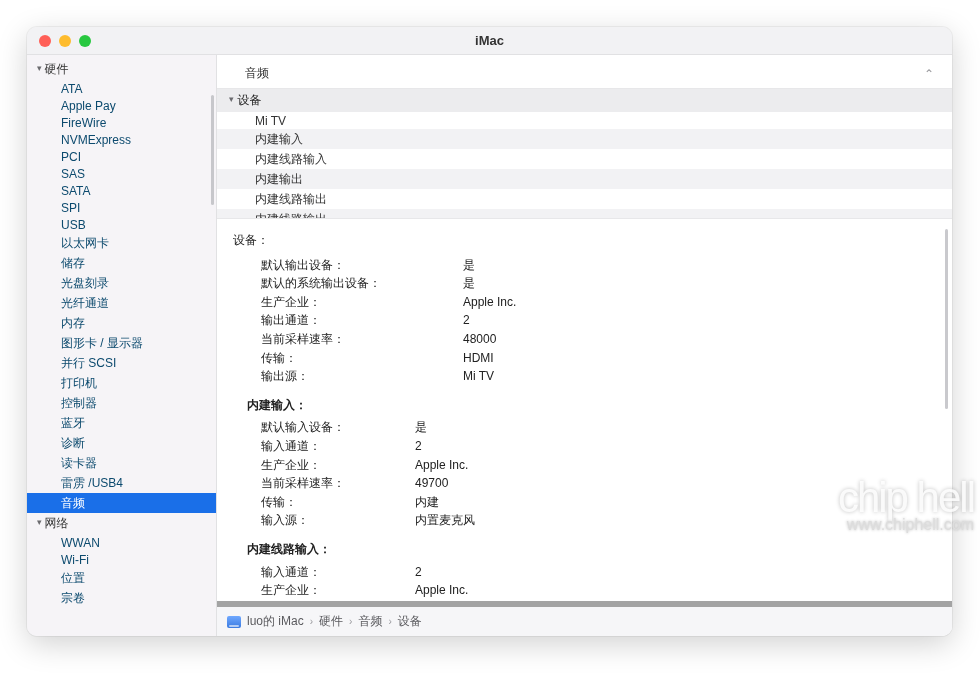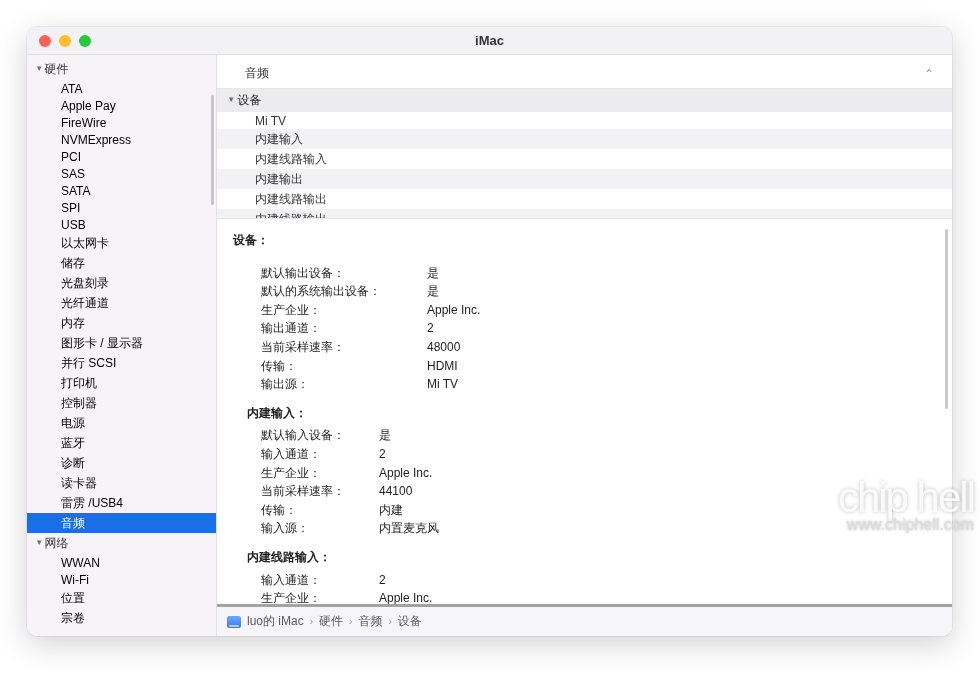--- a/index.html
+++ b/index.html
@@ -16,40 +16,40 @@
   .tl-close { background: #ff5f57; }
   .tl-min { background: #febc2e; }
   .tl-max { background: #28c840; }
   .title { position: absolute; left: 0; right: 0; text-align: center; font-weight: 600; font-size: 13px; color: #333; pointer-events: none; }
   .body { flex: 1; display: flex; min-height: 0; }
   .sidebar { width: 190px; background: #f6f4f7; border-right: 1px solid #e1e1e3; overflow-y: auto; padding: 4px 0 8px 0; position: relative; }
   .sidebar::after { content:""; position:absolute; right:2px; top:40px; width:3px; height:110px; background:#c7c7cb; border-radius:2px; }
   .group-header { display: flex; align-items: center; gap: 3px; padding: 2px 6px 2px 10px; cursor: default; color: #333; }
   .tri { display: inline-block; font-size: 9px; line-height: 1; color: #6b6b6f; transform: translateY(-1px); }
   .group-items { }
-  .item { padding: 1.5px 6px 1.5px 34px; cursor: default; color: #000000; white-space: nowrap; }
+  .item { padding: 1.5px 6px 1.5px 34px; cursor: default; color: #0c4a6e; white-space: nowrap; }
   .item.selected { background: #1a6fe8; color: #fff; }
   .main { flex: 1; display: flex; flex-direction: column; min-width: 0; background: #fff; }
   .section-header { display:flex; align-items:center; justify-content:space-between; padding: 10px 18px 6px 28px; border-bottom: 1px solid #e7e7e9; }
   .section-header .title-sm { font-size: 12px; color:#333; font-weight:500; }
   .chev { color:#9a9a9e; font-size: 12px; }
   .device-list { border-bottom: 1px solid #e7e7e9; max-height: 130px; overflow: hidden; }
   .dl-header { display:flex; align-items:center; gap:4px; padding: 3px 8px 3px 12px; background: #ececee; font-weight:500; }
   .dl-row { padding: 1.5px 8px 1.5px 38px; color:#333; }
   .dl-row.alt { background: #f2f2f4; }
   .details { flex:1; overflow-y:auto; padding: 12px 16px 8px 16px; line-height: 1.55; position:relative; }
   .details::after { content:""; position:absolute; right:4px; top:10px; width:3px; height:180px; background:#c9c9cd; border-radius:2px; }
-  .details .lvl0 { font-weight:700; margin-bottom: 14px; }
+  .details .lvl0 { font-weight:400; margin-bottom: 6px; }
   .details .grp { margin: 2px 0 10px 14px; }
   .details .grp .grp-title { font-weight:600; margin-bottom: 4px; }
-  .kv-row { display:flex; }
+  .kv-row { display:flex;gap:36px; }
   .kv-row .k { width: 132px; padding-left: 14px; }
   .kv-row .v { }
   .kv-row[data-wide="1"] .k { width: 180px; }
-  .breadcrumb { border-top: 3px solid #a3a3a3; padding: 6px 10px; display:flex; align-items:center; gap:6px; background:#f6f6f8; color:#5a5a5e; font-size:12px; }
+  .breadcrumb { border-top: 6px solid #a3a3a3; padding: 6px 10px; display:flex; align-items:center; gap:6px; background:#f6f6f8; color:#5a5a5e; font-size:12px; }
   .bc-icon { width:14px; height:12px; background: linear-gradient(#6fa8ff,#3b7be0); border-radius:2px; position:relative; }
   .bc-icon::after { content:""; position:absolute; left:2px; right:2px; bottom:1px; height:2px; background:rgba(255,255,255,.6); border-radius:1px; }
   .bc-sep { color:#9a9a9e; font-size:10px; }
   .watermark { position:absolute; right:6px; bottom:6px; text-align:right; color:#bbb; pointer-events:none; }
   .watermark .logo { font-family: Impact, "Arial Black", sans-serif; font-size: 42px; letter-spacing:-2px; color: rgba(255,255,255,.85); text-shadow: 0 0 4px rgba(0,0,0,.25); line-height: .85; }
   .watermark .url { font-size: 16px; color:#ddd; text-shadow: 0 0 3px rgba(0,0,0,.3); }
 </style>
 </head>
 <body>
 
@@ -84,21 +84,20 @@
             <div class="item">USB</div>
             <div class="item">以太网卡</div>
             <div class="item">储存</div>
             <div class="item">光盘刻录</div>
             <div class="item">光纤通道</div>
             <div class="item">内存</div>
             <div class="item">图形卡 / 显示器</div>
             <div class="item">并行 SCSI</div>
             <div class="item">打印机</div>
             <div class="item">控制器</div>
-            <div class="item">电源</div>
             <div class="item">蓝牙</div>
             <div class="item">诊断</div>
             <div class="item">读卡器</div>
             <div class="item">雷雳 /USB4</div>
             <div class="item selected">音频</div>
           </div>
           <div class="group-header">
             <span class="tri">▾</span>
             <span>网络</span>
           </div>
@@ -171,21 +170,21 @@
               <div class="kv-row">
                 <div class="k">输入通道：</div>
                 <div class="v">2</div>
               </div>
               <div class="kv-row">
                 <div class="k">生产企业：</div>
                 <div class="v">Apple Inc.</div>
               </div>
               <div class="kv-row">
                 <div class="k">当前采样速率：</div>
-                <div class="v">44100</div>
+                <div class="v">49700</div>
               </div>
               <div class="kv-row">
                 <div class="k">传输：</div>
                 <div class="v">内建</div>
               </div>
               <div class="kv-row">
                 <div class="k">输入源：</div>
                 <div class="v">内置麦克风</div>
               </div>
             </div>

